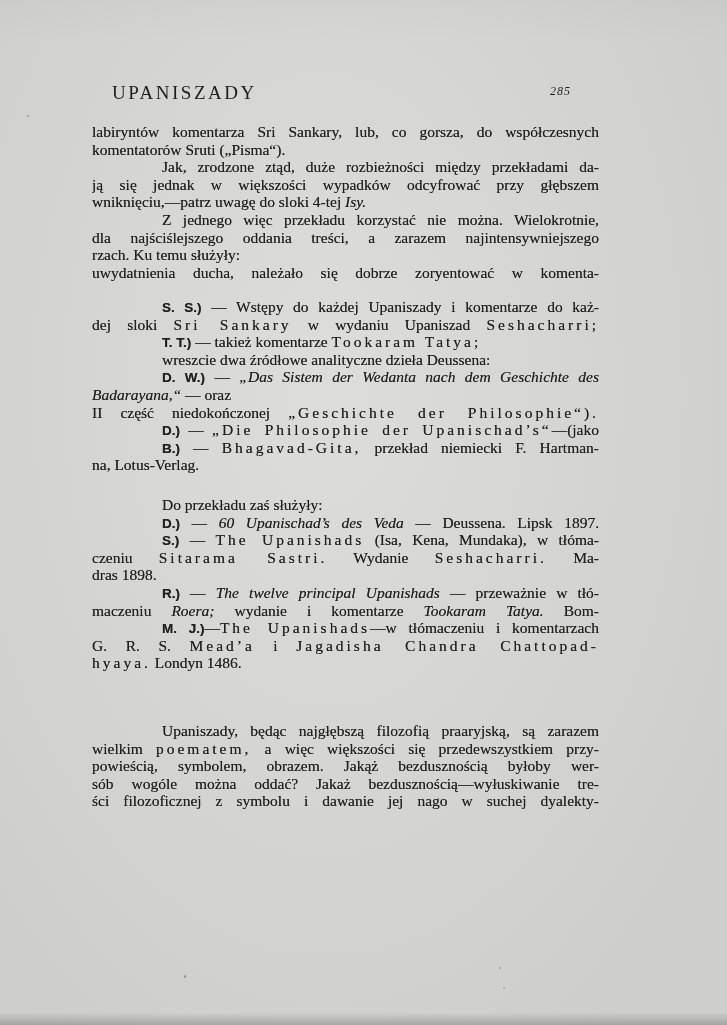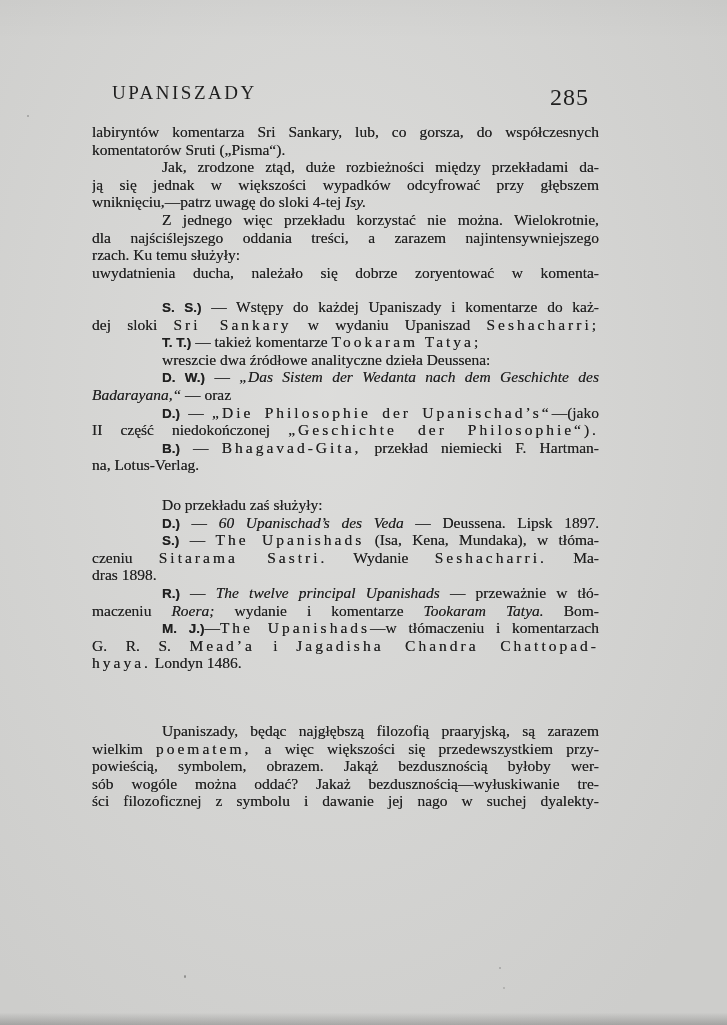--- a/index.html
+++ b/index.html
@@ -17,21 +17,21 @@
   .header{
     position:absolute;left:92px;top:82px;width:507px;height:24px;
     color:#1f1f1f;
   }
   .title{
     position:absolute;left:20px;top:0;
     font-size:19px;letter-spacing:2.5px;
   }
   .pagenum{
     position:absolute;left:458px;top:2px;
-    font-size:24px;letter-spacing:1px;
+    font-style:italic;font-size:12px;letter-spacing:1px;
   }
   .block{
     position:absolute;left:92px;width:507px;
     font-size:15.5px;line-height:17.6px;color:#202020;
     text-align:justify;
     text-shadow:0 0 .4px rgba(32,32,32,0.65);
   }
   .line{height:17.6px;overflow:hidden;}
   .line.full{text-align:justify;text-align-last:justify;}
   .line.full:after{content:"";display:inline-block;width:100%;height:0;}
@@ -64,22 +64,22 @@
         <div class="line lastleft"><span class="s-p">rzach. Ku temu służyły:</span></div>
         <div class="line full"><span class="s-p">uwydatnienia ducha, należało się dobrze zoryentować w komenta-</span></div>
       </div>
       <div class="block" style="top: 298px; color: rgb(32, 32, 32);">
         <div class="line full indent"><span class="s-b">S. S.)</span><span class="s-p"> — Wstępy do każdej Upaniszady i komentarze do każ-</span></div>
         <div class="line full"><span class="s-p">dej sloki </span><span class="s-sp">Sri Sankary</span><span class="s-p"> w wydaniu Upaniszad </span><span class="s-sp">Seshacharri;</span></div>
         <div class="line lastleft indent"><span class="s-b">T. T.)</span><span class="s-p"> — takież komentarze </span><span class="s-sp">Tookaram Tatya;</span></div>
         <div class="line lastleft indent"><span class="s-p">wreszcie dwa źródłowe analityczne dzieła Deussena:</span></div>
         <div class="line full indent"><span class="s-b">D. W.)</span><span class="s-p"> — </span><span class="s-i">„Das Sistem der Wedanta nach dem Geschichte des</span></div>
         <div class="line lastleft"><span class="s-i">Badarayana,“</span><span class="s-p"> — oraz</span></div>
+        <div class="line full"><span class="s-p">II część niedokończonej </span><span class="s-sp">„Geschichte der Philosophie“).</span></div>
         <div class="line full indent"><span class="s-b">D.)</span><span class="s-p"> — </span><span class="s-sp">„Die Philosophie der Upanischad’s“</span><span class="s-p">—(jako</span></div>
-        <div class="line full"><span class="s-p">II część niedokończonej </span><span class="s-sp">„Geschichte der Philosophie“).</span></div>
         <div class="line full indent"><span class="s-b">B.)</span><span class="s-p"> — </span><span class="s-sp">Bhagavad-Gita,</span><span class="s-p"> przekład niemiecki F. Hartman-</span></div>
         <div class="line lastleft"><span class="s-p">na, Lotus-Verlag.</span></div>
       </div>
       <div class="block" style="top: 496px; color: rgb(32, 32, 32);">
         <div class="line lastleft indent"><span class="s-p">Do przekładu zaś służyły:</span></div>
         <div class="line full indent"><span class="s-b">D.)</span><span class="s-p"> — </span><span class="s-i">60 Upanischad’s des Veda</span><span class="s-p"> — Deussena.  Lipsk 1897.</span></div>
         <div class="line full indent"><span class="s-b">S.)</span><span class="s-p"> — </span><span class="s-sp">The Upanishads</span><span class="s-p"> (Isa, Kena, Mundaka), w tłóma-</span></div>
         <div class="line full"><span class="s-p">czeniu </span><span class="s-sp">Sitarama Sastri.</span><span class="s-p">  Wydanie </span><span class="s-sp">Seshacharri.</span><span class="s-p">  Ma-</span></div>
         <div class="line lastleft"><span class="s-p">dras 1898.</span></div>
         <div class="line full indent"><span class="s-b">R.)</span><span class="s-p"> — </span><span class="s-i">The twelve principal Upanishads</span><span class="s-p"> — przeważnie w tłó-</span></div>

